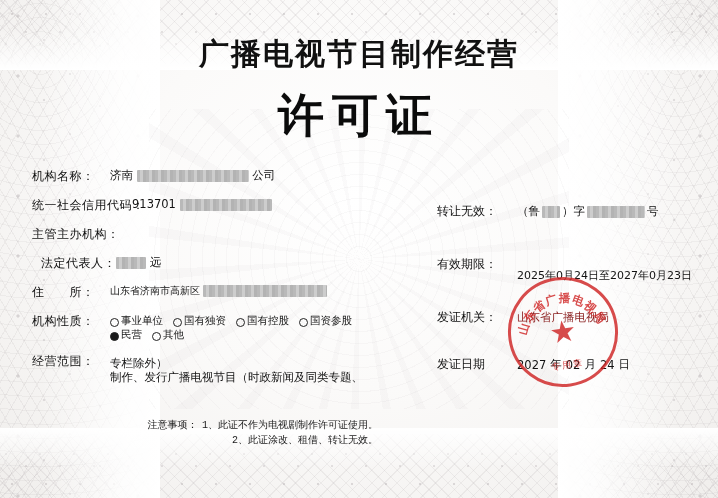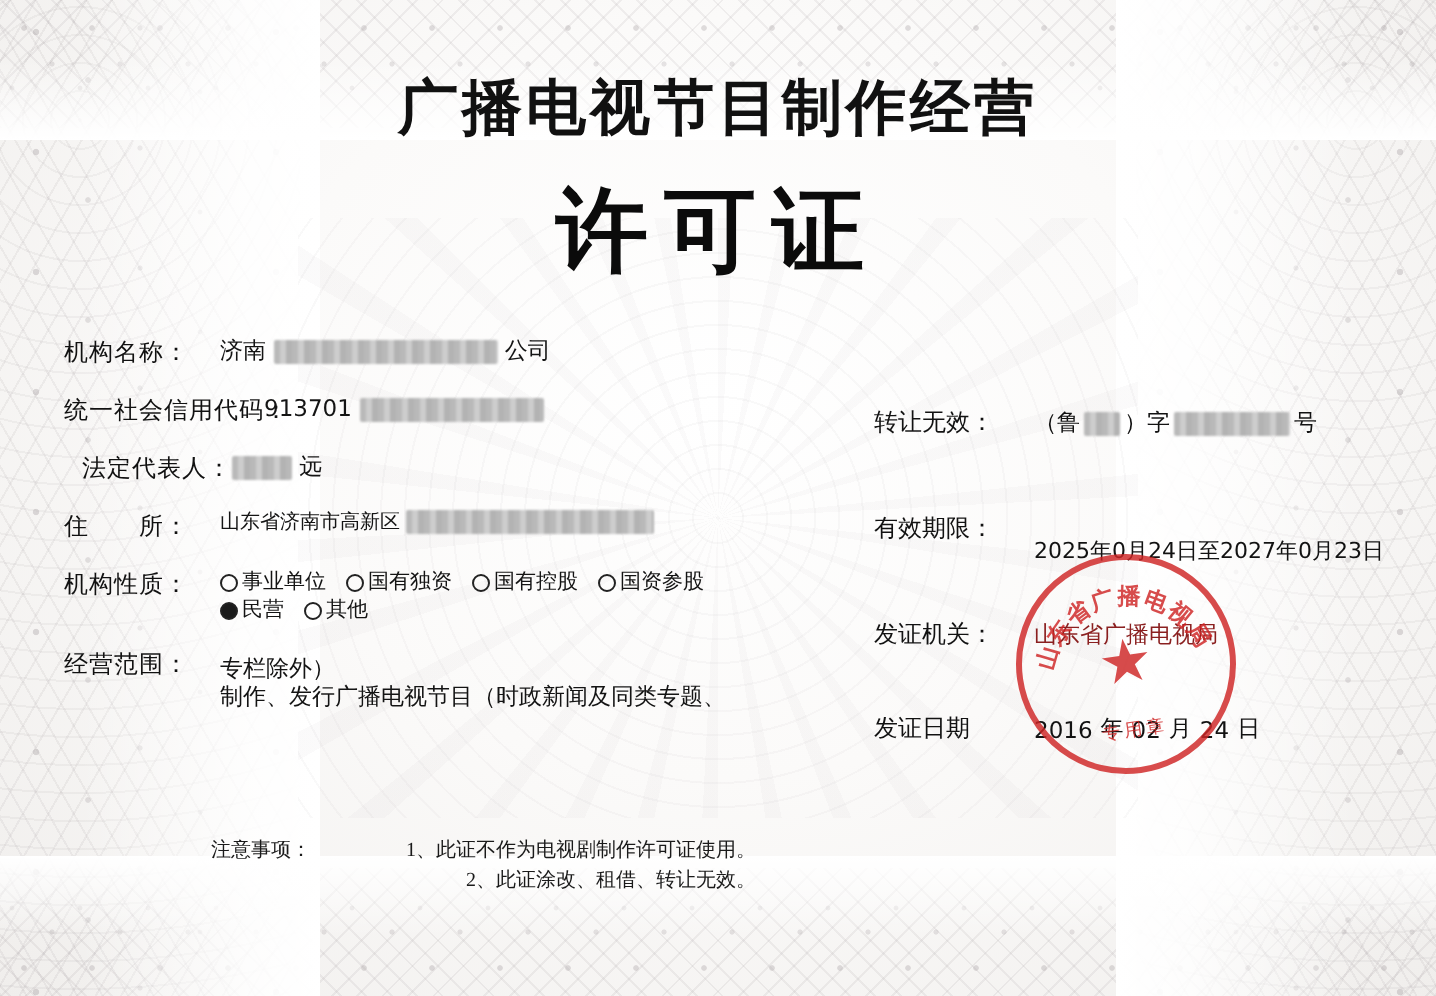--- a/index.html
+++ b/index.html
@@ -98,21 +98,21 @@
        font-family:"DejaVu Sans","Liberation Sans",sans-serif;}
   .val.small{font-size:10px;line-height:13px;}
 
   .redact{
     display:inline-block;vertical-align:middle;height:12px;border-radius:1px;
     background:repeating-linear-gradient(90deg,#b9b9b9 0 3px,#cdcdcd 3px 6px,#b3b3b3 6px 9px);
     filter:blur(.4px);
   }
 
   .radios{display:flex;flex-wrap:wrap;gap:0 10px;align-items:center;}
-  .radio{display:flex;align-items:center;font-size:10.5px;color:#141414;white-space:nowrap;
+  .radio{display:flex;align-items:flex-end;font-size:10.5px;color:#141414;white-space:nowrap;
          font-family:"DejaVu Sans","Liberation Sans",sans-serif;}
   .dot{width:7px;height:7px;border:1px solid #222;border-radius:50%;margin-right:2px;display:inline-block;}
   .dot.filled{background:#1a1a1a;}
 
   
   .rrow{display:flex;align-items:center;margin-bottom:26px;font-size:12px;color:#121212;}
   .rlbl{flex:0 0 auto;width:80px;font-size:12px;
         font-family:"DejaVu Sans","Liberation Sans",sans-serif;white-space:nowrap;}
   .rval{flex:1 1 auto;font-size:11.5px;display:flex;align-items:center;gap:2px;
         font-family:"DejaVu Sans","Liberation Sans",sans-serif;white-space:nowrap;}
@@ -138,21 +138,21 @@
     position:absolute;bottom:12px;left:0;right:0;text-align:center;
     color:#cf2525;font-size:9px;letter-spacing:2px;
   }
 
   
   .notes{position:absolute;left:48px;top:418px;width:330px;color:#1a1a1a;text-align:right;}
   .notes .nhead{font-size:10px;display:inline-block;vertical-align:top;
         font-family:"DejaVu Sans","Liberation Sans",sans-serif;}
   .notes .nlist{display:inline-block;vertical-align:top;}
   .notes .nitem{font-size:10px;line-height:15px;
-        font-family:Liberation Serif, serif;margin-left:43px;}
+        font-family:Liberation Mono, monospace;}
 
   .issuer{
     position:absolute;right:48px;top:430px;font-size:15px;color:#0d0d0d;letter-spacing:1px;
     font-family:"DejaVu Sans","Liberation Sans",sans-serif;font-weight:700;
   }
 </style>
 </head>
 <body>
 
 <div id="cert">
@@ -189,20 +189,24 @@
       </div>
 
       <div class="row">
         <div class="lbl w1" style="width:100px;">统一社会信用代码：</div>
         <div class="val">
           <span>913701</span>
           <span class="redact" style="width:92px;"></span>
         </div>
       </div>
 
+      <div class="row">
+        <div class="lbl w1" style="width:100px;">主管主办机构：</div>
+        <div class="val"></div>
+      </div>
 
       <div class="row">
         <div class="lbl w1" style="width:84px;text-align:right;">法定代表人：</div>
         <div class="val">
           <span class="redact" style="width:30px;"></span>
           <span>远</span>
         </div>
       </div>
 
       <div class="row">
@@ -276,21 +280,21 @@
       </div>
 
       <div class="rrow" style="margin-bottom:30px;">
         <div class="rlbl">发证机关：</div>
         <div class="rval" style="color:#8a1f1f;">山东省广播电视局</div>
       </div>
 
       <div class="rrow">
         <div class="rlbl">发证日期</div>
         <div class="rval" style="gap:4px;">
-          <span>2016</span>
+          <span>2027</span>
           <span>年</span>
           <span>02</span>
           <span>月</span>
           <span>24</span>
           <span>日</span>
         </div>
       </div>
 
     </div>
 

